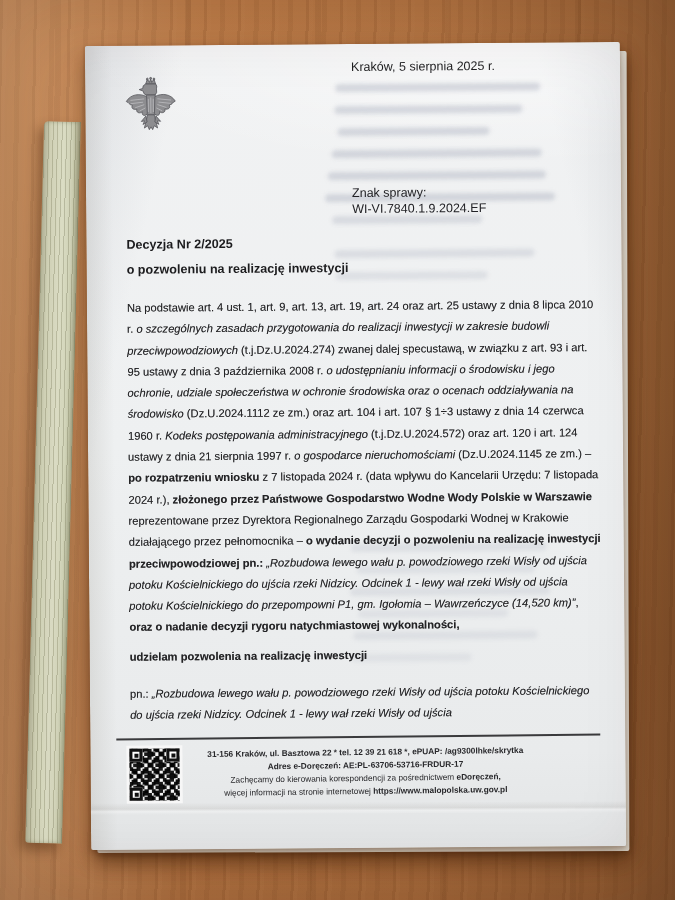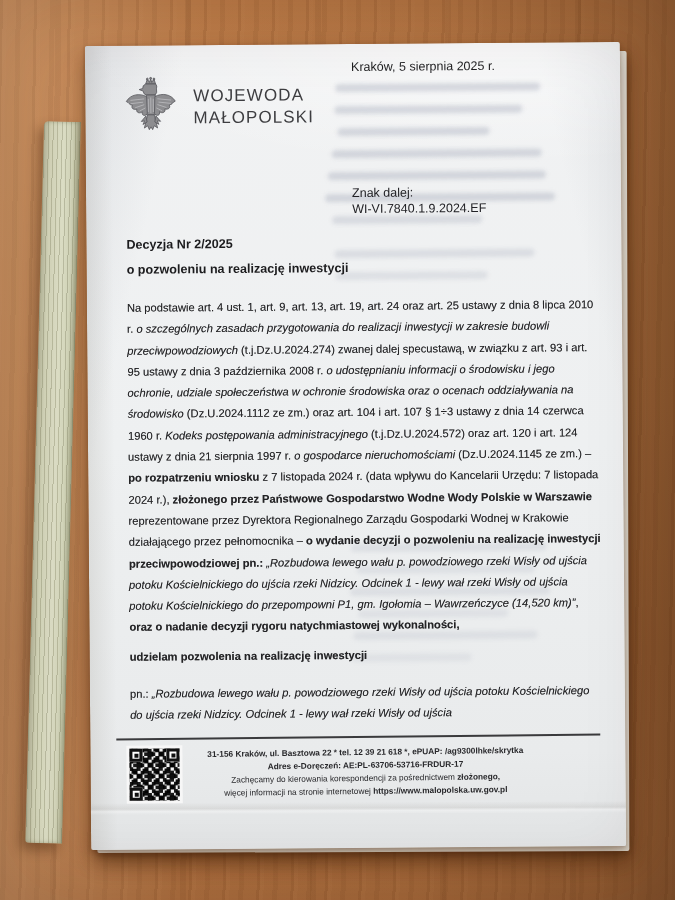--- a/index.html
+++ b/index.html
@@ -129,28 +129,24 @@
             <path d="M41 71 L32.5 81 L38.5 80 L35.5 86.5 L43 82 Z"></path>
             <path d="M59 71 L67.5 81 L61.5 80 L64.5 86.5 L57 82 Z"></path>
           </g>
           <g stroke="#ebebee" stroke-width="1" opacity=".75" fill="none">
             <path d="M13 42.5 L38 40 M13.5 48.5 L36 46 M21.5 56 L38 50.5 M29.5 62 L40 56.5"></path>
             <path d="M87 42.5 L62 40 M86.5 48.5 L64 46 M78.5 56 L62 50.5 M70.5 62 L60 56.5"></path>
             <path d="M45.5 40 L45.5 64 M50 37.5 L50 66 M54.5 40 L54.5 64"></path>
           </g>
         </svg>
       </div>
-      <div class="lh-text">
-        <div>WOJEWODA</div>
-        <div>MAŁOPOLSKI</div>
-      </div>
     </div>
 
     <div class="case-ref">
-      <div>Znak dalej:</div>
+      <div>Znak sprawy:</div>
       <div>WI-VI.7840.1.9.2024.EF</div>
     </div>
 
     <div class="title">
       <div>Decyzja Nr 2/2025</div>
       <div>o pozwoleniu na realizację inwestycji</div>
     </div>
 
     <div class="body">
       <p class="p1"><span>Na podstawie art. 4 ust. 1, art. 9, art. 13, art. 19, art. 24 oraz art. 25 ustawy z dnia 8 lipca 2010 r. </span><span class="ri">o szczególnych zasadach przygotowania do realizacji inwestycji w zakresie budowli przeciwpowodziowych</span><span> (t.j.Dz.U.2024.274) zwanej dalej specustawą, w związku z art. 93 i art. 95 ustawy z dnia 3 października 2008 r. </span><span class="ri">o udostępnianiu informacji o środowisku i jego ochronie, udziale społeczeństwa w ochronie środowiska oraz o ocenach oddziaływania na środowisko</span><span> (Dz.U.2024.1112 ze zm.) oraz art. 104 i art. 107 § 1÷3 ustawy z dnia 14 czerwca 1960 r. </span><span class="ri">Kodeks postępowania administracyjnego</span><span> (t.j.Dz.U.2024.572) oraz art. 120 i art. 124 ustawy z dnia 21 sierpnia 1997 r. </span><span class="ri">o gospodarce nieruchomościami</span><span> (Dz.U.2024.1145 ze zm.) – </span><span class="rb">po rozpatrzeniu wniosku</span><span> z 7 listopada 2024 r. (data wpływu do Kancelarii Urzędu: 7 listopada 2024 r.), </span><span class="rb">złożonego przez Państwowe Gospodarstwo Wodne Wody Polskie w Warszawie</span><span> reprezentowane przez Dyrektora Regionalnego Zarządu Gospodarki Wodnej w Krakowie działającego przez pełnomocnika – </span><span class="rb">o wydanie decyzji o pozwoleniu na realizację inwestycji przeciwpowodziowej pn.:</span><span> </span><span class="ri">„Rozbudowa lewego wału p. powodziowego rzeki Wisły od ujścia potoku Kościelnickiego do ujścia rzeki Nidzicy. Odcinek 1 - lewy wał rzeki Wisły od ujścia potoku Kościelnickiego do przepompowni P1, gm. Igołomia – Wawrzeńczyce (14,520 km)”</span><span>, </span><span class="rb">oraz o nadanie decyzji rygoru natychmiastowej wykonalności,</span></p>
@@ -163,20 +159,20 @@
       <div class="qr-wrap">
         <div class="qr">
           <i class="fp tl"></i>
           <i class="fp tr"></i>
           <i class="fp bl"></i>
         </div>
       </div>
       <div class="footer-lines">
         <div><span class="rb">31-156 Kraków, ul. Basztowa 22 * tel. 12 39 21 618 *, ePUAP: /ag9300lhke/skrytka</span></div>
         <div><span class="rb">Adres e-Doręczeń: AE:PL-63706-53716-FRDUR-17</span></div>
-        <div><span>Zachęcamy do kierowania korespondencji za pośrednictwem </span><span class="rb">złożonego,</span></div>
+        <div><span>Zachęcamy do kierowania korespondencji za pośrednictwem </span><span class="rb">eDoręczeń,</span></div>
         <div><span>więcej informacji na stronie internetowej </span><span class="rb">https://www.malopolska.uw.gov.pl</span></div>
       </div>
     </div>
 
     <div class="crease"></div>
   </div>
 </div>
 
 </body></html>

